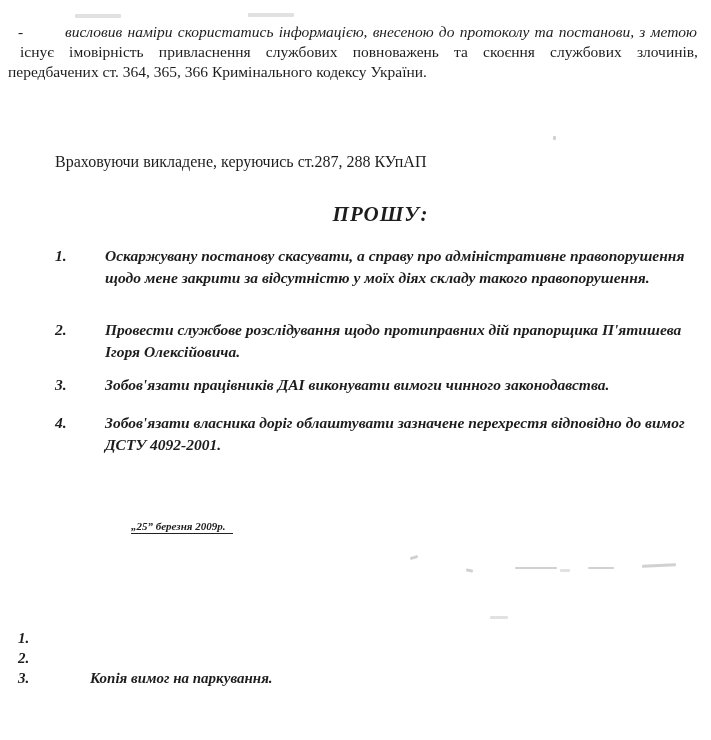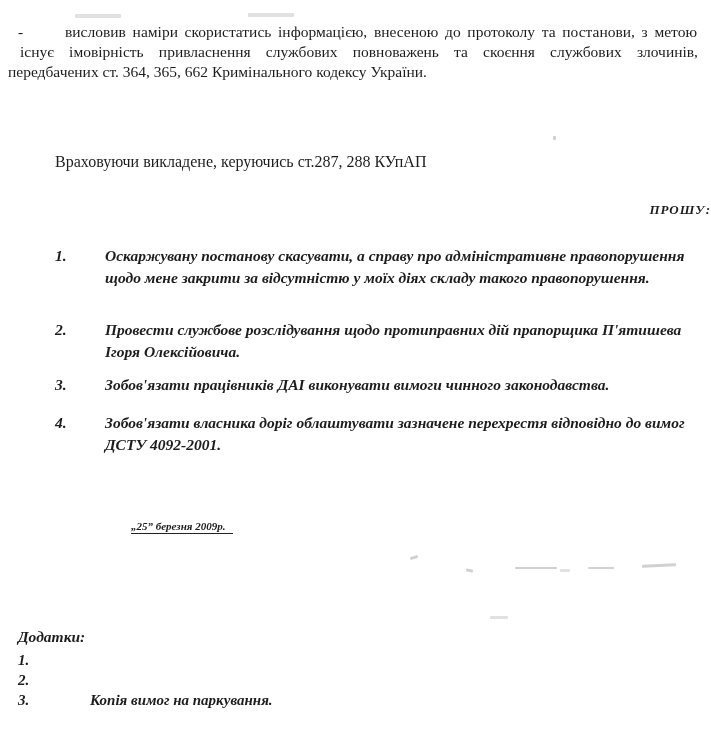--- a/index.html
+++ b/index.html
@@ -9,33 +9,33 @@
     height: 740px;
     background: #ffffff;
     font-family: "Liberation Serif", "DejaVu Serif", serif;
     color: #1d1d1d;
     overflow: hidden;
   }
 
   
   .intro { position: absolute; top: 22px; left: 0; width: 711px; font-size: 15.5px; line-height: 20px; }
   .intro-dash { position: absolute; top: 22px; left: 18px; font-size: 15.5px; line-height: 20px; }
-  .intro-l1 { margin-left: 65px; margin-right: 14px; text-align: justify; text-align-last: justify; white-space: nowrap; overflow: hidden; }
+  .intro-l1 { margin-left: 65px; margin-right: 14px; text-align: justify; text-align-last: justify; white-space: nowrap; overflow: hidden; font-style: italic; }
   .intro-l2 { margin-left: 65px; white-space: nowrap; }
   .intro-l3 { margin-left: 20px;  margin-right: 13px; text-align: justify; text-align-last: justify; white-space: nowrap; overflow: hidden; }
   .intro-l4 { margin-left: 8px;  white-space: nowrap; }
 
   
   .preamble { position: absolute; top: 153px; left: 55px; font-size: 16px; white-space: nowrap; text-align: right; }
 
   
   .heading {
     position: absolute; top: 202px; left: 0; width: 711px;
-    text-align: right; padding-left: 50px; box-sizing: border-box;
-    font-size: 13px; font-weight: bold; font-style: italic; letter-spacing: 1px;
+    text-align: center; padding-left: 50px; box-sizing: border-box;
+    font-size: 21px; font-weight: bold; font-style: italic; letter-spacing: 1px;
   }
 
   
   .request { position: absolute; left: 55px; display: flex; font-size: 15.5px; font-weight: bold; font-style: italic; line-height: 22px; }
   .req-num { flex: 0 0 50px; }
   .req-text { width: 595px; }
 
   
   .date-line {
     position: absolute; top: 520px; left: 131px;
@@ -60,21 +60,21 @@
 <div class="page">
 
   <div class="artifact light" style="top:14px; left:75px;  width:46px; height:4px;"></div>
   <div class="artifact light" style="top:13px; left:248px; width:46px; height:4px;"></div>
   <div class="artifact" style="top:136px; left:553px; width:3px; height:4px;"></div>
 
   <span class="intro-dash">-</span>
   <div class="intro">
     <div class="intro-l1">висловив наміри скористатись інформацією, внесеною до протоколу та постанови, з метою</div>
     <div class="intro-l3">існує імовірність привласнення службових повноважень та скоєння службових злочинів,</div>
-    <div class="intro-l4">передбачених ст. 364, 365, 662 Кримінального кодексу України.</div>
+    <div class="intro-l4">передбачених ст. 364, 365, 366 Кримінального кодексу України.</div>
   </div>
 
   <div class="preamble">Враховуючи викладене, керуючись ст.287, 288 КУпАП</div>
 
   <div class="heading">ПРОШУ:</div>
 
   <div class="request" style="top:245px;">
     <span class="req-num">1.</span>
     <span class="req-text">Оскаржувану постанову скасувати, а справу про адміністративне правопорушення щодо мене закрити за відсутністю у моїх діях складу такого правопорушення.</span>
   </div>
@@ -95,21 +95,20 @@
 
   <div class="artifact" style="top:556px; left:410px; width:8px;  height:3px; transform:rotate(-18deg);"></div>
   <div class="artifact" style="top:569px; left:466px; width:7px;  height:3px; transform:rotate(12deg);"></div>
   <div class="artifact" style="top:567px; left:515px; width:42px; height:2px;"></div>
   <div class="artifact light" style="top:569px; left:560px; width:10px; height:3px;"></div>
   <div class="artifact" style="top:567px; left:588px; width:26px; height:2px;"></div>
   <div class="artifact" style="top:564px; left:642px; width:34px; height:3px; transform:rotate(-3deg);"></div>
   <div class="artifact light" style="top:616px; left:490px; width:18px; height:3px;"></div>
 
   <div class="attachments">
-    <div class="attachments-title">Додатки:</div>
     <div class="attachment-item">
       <span class="att-num">1.</span>
     </div>
     <div class="attachment-item">
       <span class="att-num">2.</span>
     </div>
     <div class="attachment-item">
       <span class="att-num">3.</span>
       <span class="att-text">Копія вимог на паркування.</span>
     </div>

